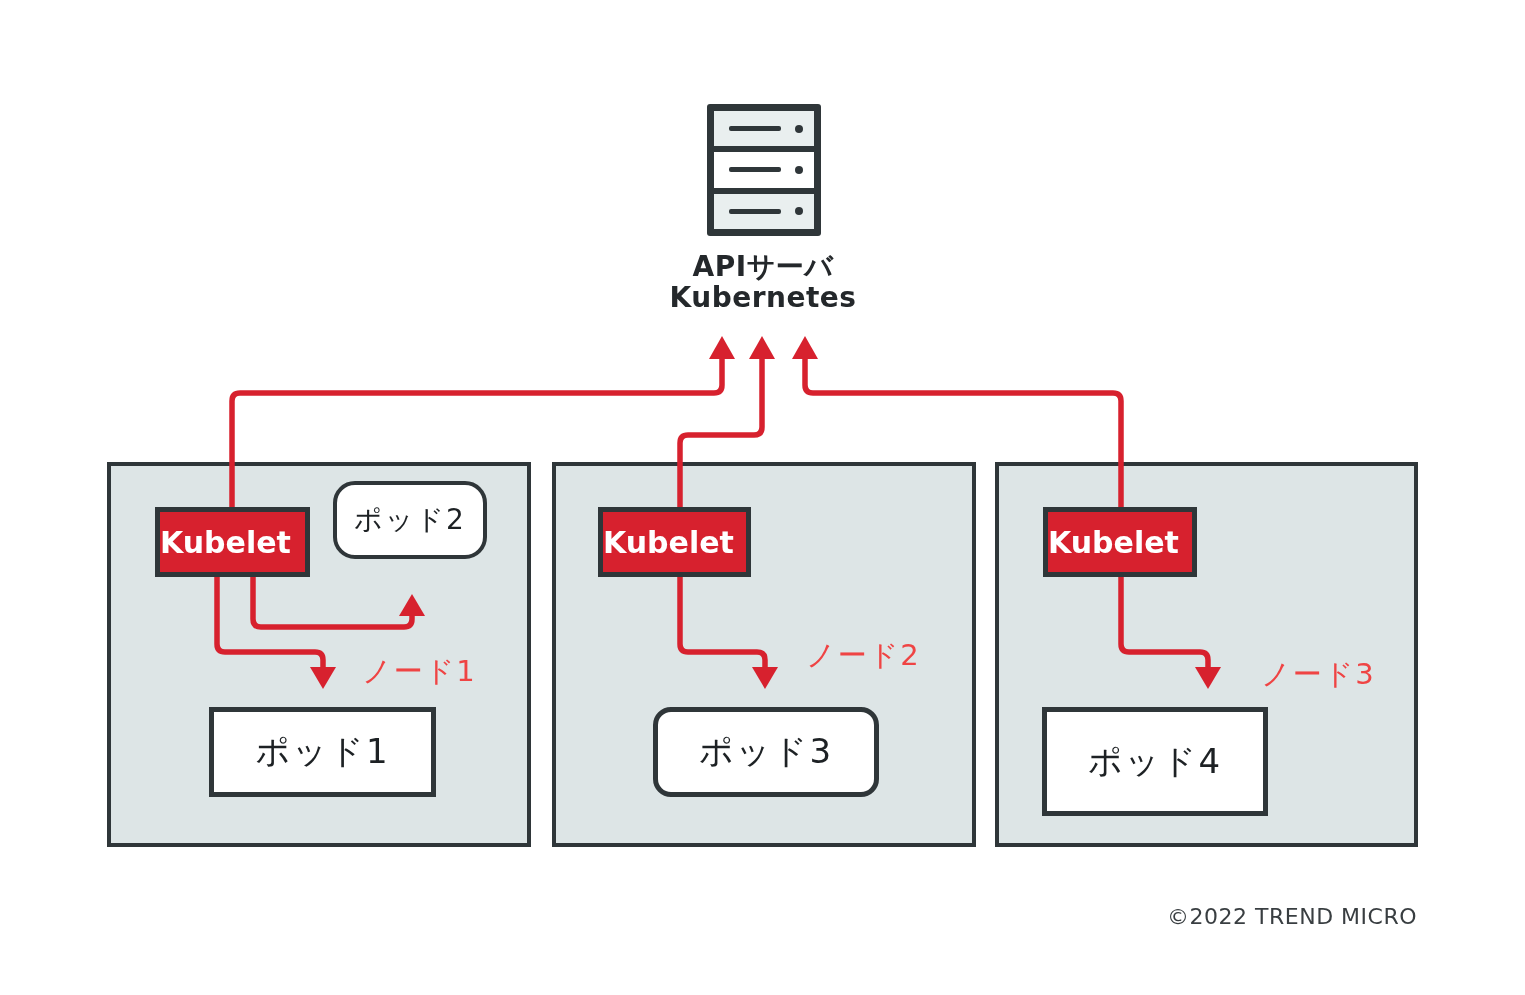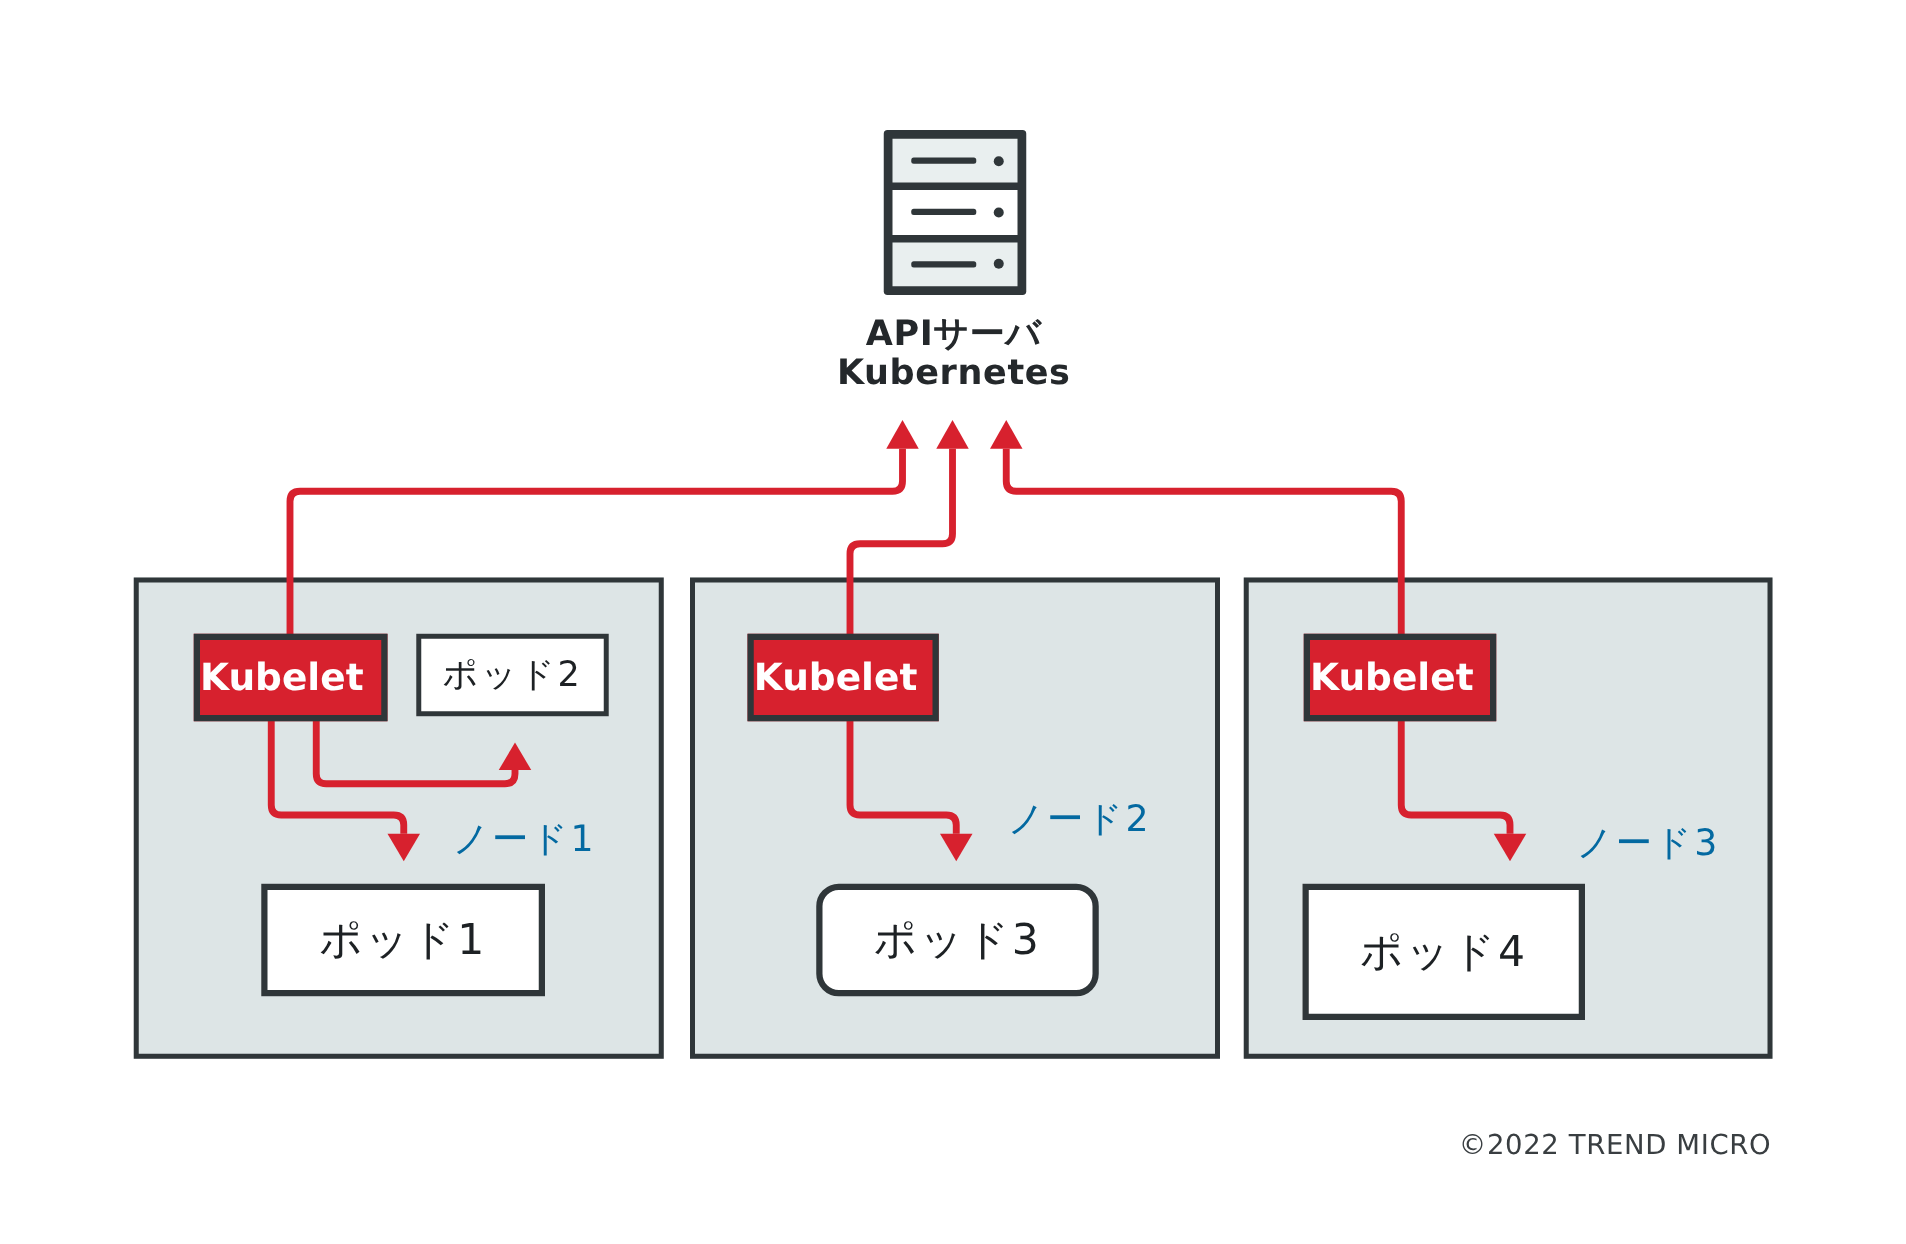--- a/index.html
+++ b/index.html
@@ -106,28 +106,28 @@
     font-size: 34px;
     font-weight: 500;
     letter-spacing: 2px;
     display: flex;
     align-items: center;
     justify-content: center;
     z-index: 3;
   }
   .pod-side { border-width: 4px; font-size: 28px; }
   .pod-1 { left: 209px; top: 707px; width: 227px; height: 90px; }
-  .pod-2 { left: 333px; top: 507px; width: 154px; height: 66px; }
+  .pod-2 { left: 333px; top: 481px; width: 154px; height: 78px; border-radius: 22px; }
   .pod-3 { left: 653px; top: 707px; width: 226px; height: 90px; border-radius: 18px; }
   .pod-4 { left: 1042px; top: 707px; width: 226px; height: 109px; }
 
   
   .node-label {
     position: absolute;
-    color: #0369a1;
+    color: #ef4444;
     font-size: 29px;
     font-weight: 500;
     letter-spacing: 2px;
     z-index: 3;
     white-space: nowrap;
   }
   .node-label-1 { left: 362px; top: 652px; }
   .node-label-2 { left: 806px; top: 636px; }
   .node-label-3 { left: 1261px; top: 655px; }
 

